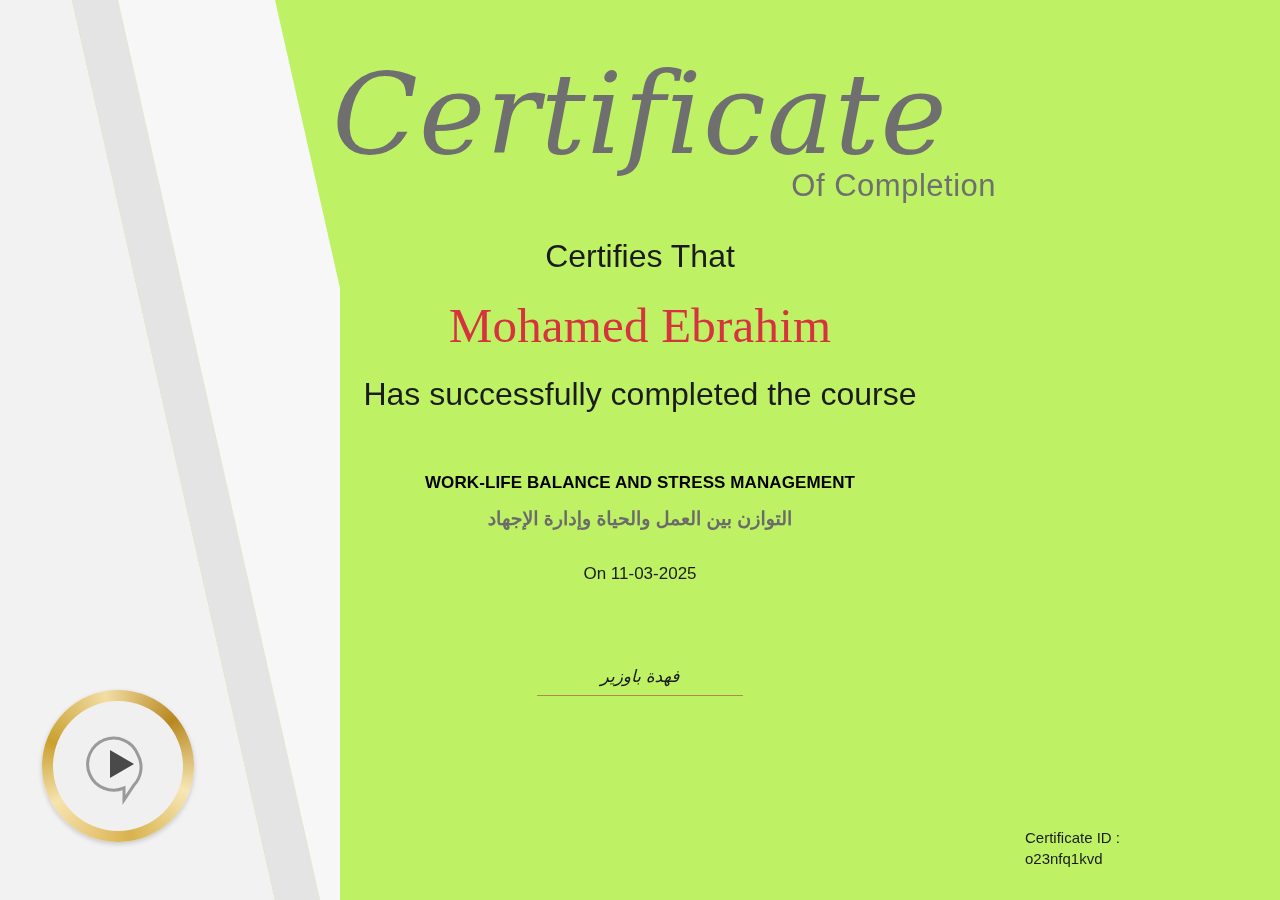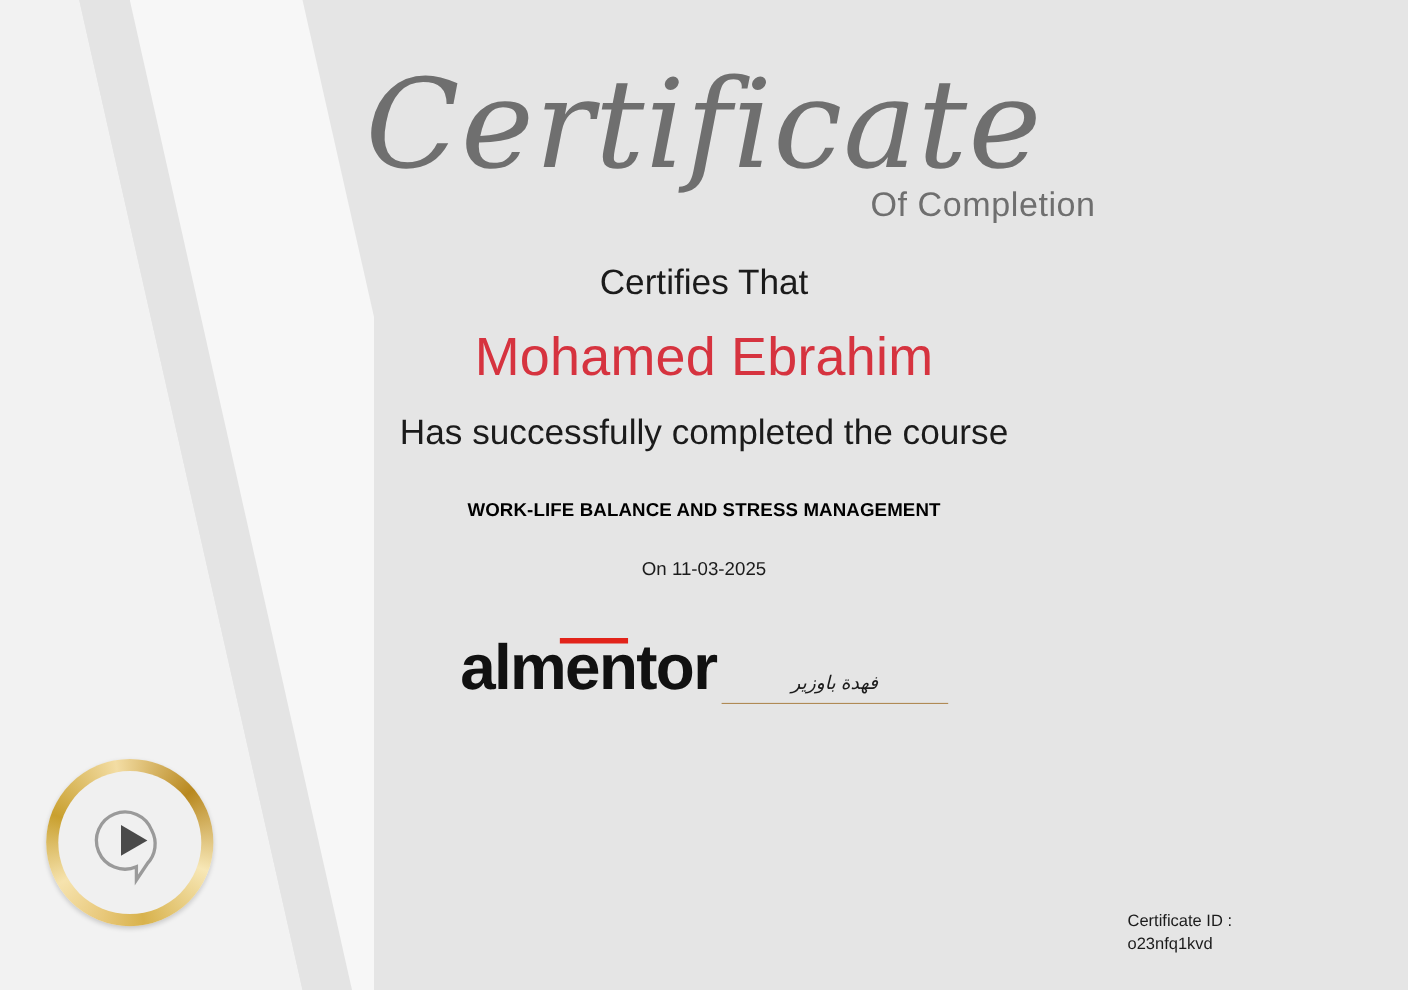--- a/index.html
+++ b/index.html
@@ -11,21 +11,21 @@
     width: 1280px;
     height: 900px;
     overflow: hidden;
     font-family: "Liberation Sans", sans-serif;
     position: relative;
   }
 
   .certificate {
     position: absolute;
     inset: 0;
-    background: #e5e5e5;
+    background: #bef264;
     overflow: hidden;
   }
 
   
   .ribbon {
     position: absolute;
     top: 0;
     height: 900px;
     pointer-events: none;
   }
@@ -119,28 +119,29 @@
     margin-top: 34px;
     font-size: 32px;
     color: #1b1b1b;
   }
   .recipient {
     margin-top: 22px;
     font-size: 49px;
     color: #d6333f;
     font-weight: 400;
     letter-spacing: 0.2px;
+    font-family: Liberation Serif, serif;
   }
   .completed-line {
     margin-top: 22px;
     font-size: 32px;
     color: #1b1b1b;
   }
   .course-en {
-    margin-top: 42px;
+    margin-top: 60px;
     font-size: 17px;
     font-weight: bold;
     color: #000000;
     letter-spacing: 0.1px;
   }
   .course-ar {
     margin-top: 14px;
     font-size: 19px;
     font-weight: bold;
     color: #6b6b6b;
@@ -229,27 +230,24 @@
     <div class="title-script">Certificate</div>
     <div class="title-sub">Of Completion</div>
 
     <div class="certifies">Certifies That</div>
 
     <div class="recipient">Mohamed Ebrahim</div>
 
     <div class="completed-line">Has successfully completed the course</div>
 
     <div class="course-en">WORK-LIFE BALANCE AND STRESS MANAGEMENT</div>
+    <div class="course-ar">التوازن بين العمل والحياة وإدارة الإجهاد</div>
 
     <div class="date-line">On 11-03-2025</div>
 
-    <div class="brand">
-      <div class="brand-bar"></div>
-      <div class="brand-text">almentor</div>
-    </div>
 
     <div class="sign-block">
       <div class="sign-name">فهدة باوزير</div>
       <div class="sign-line"></div>
     </div>
 
   </div>
 
   <div class="cert-id">
     <div>Certificate ID :</div>

